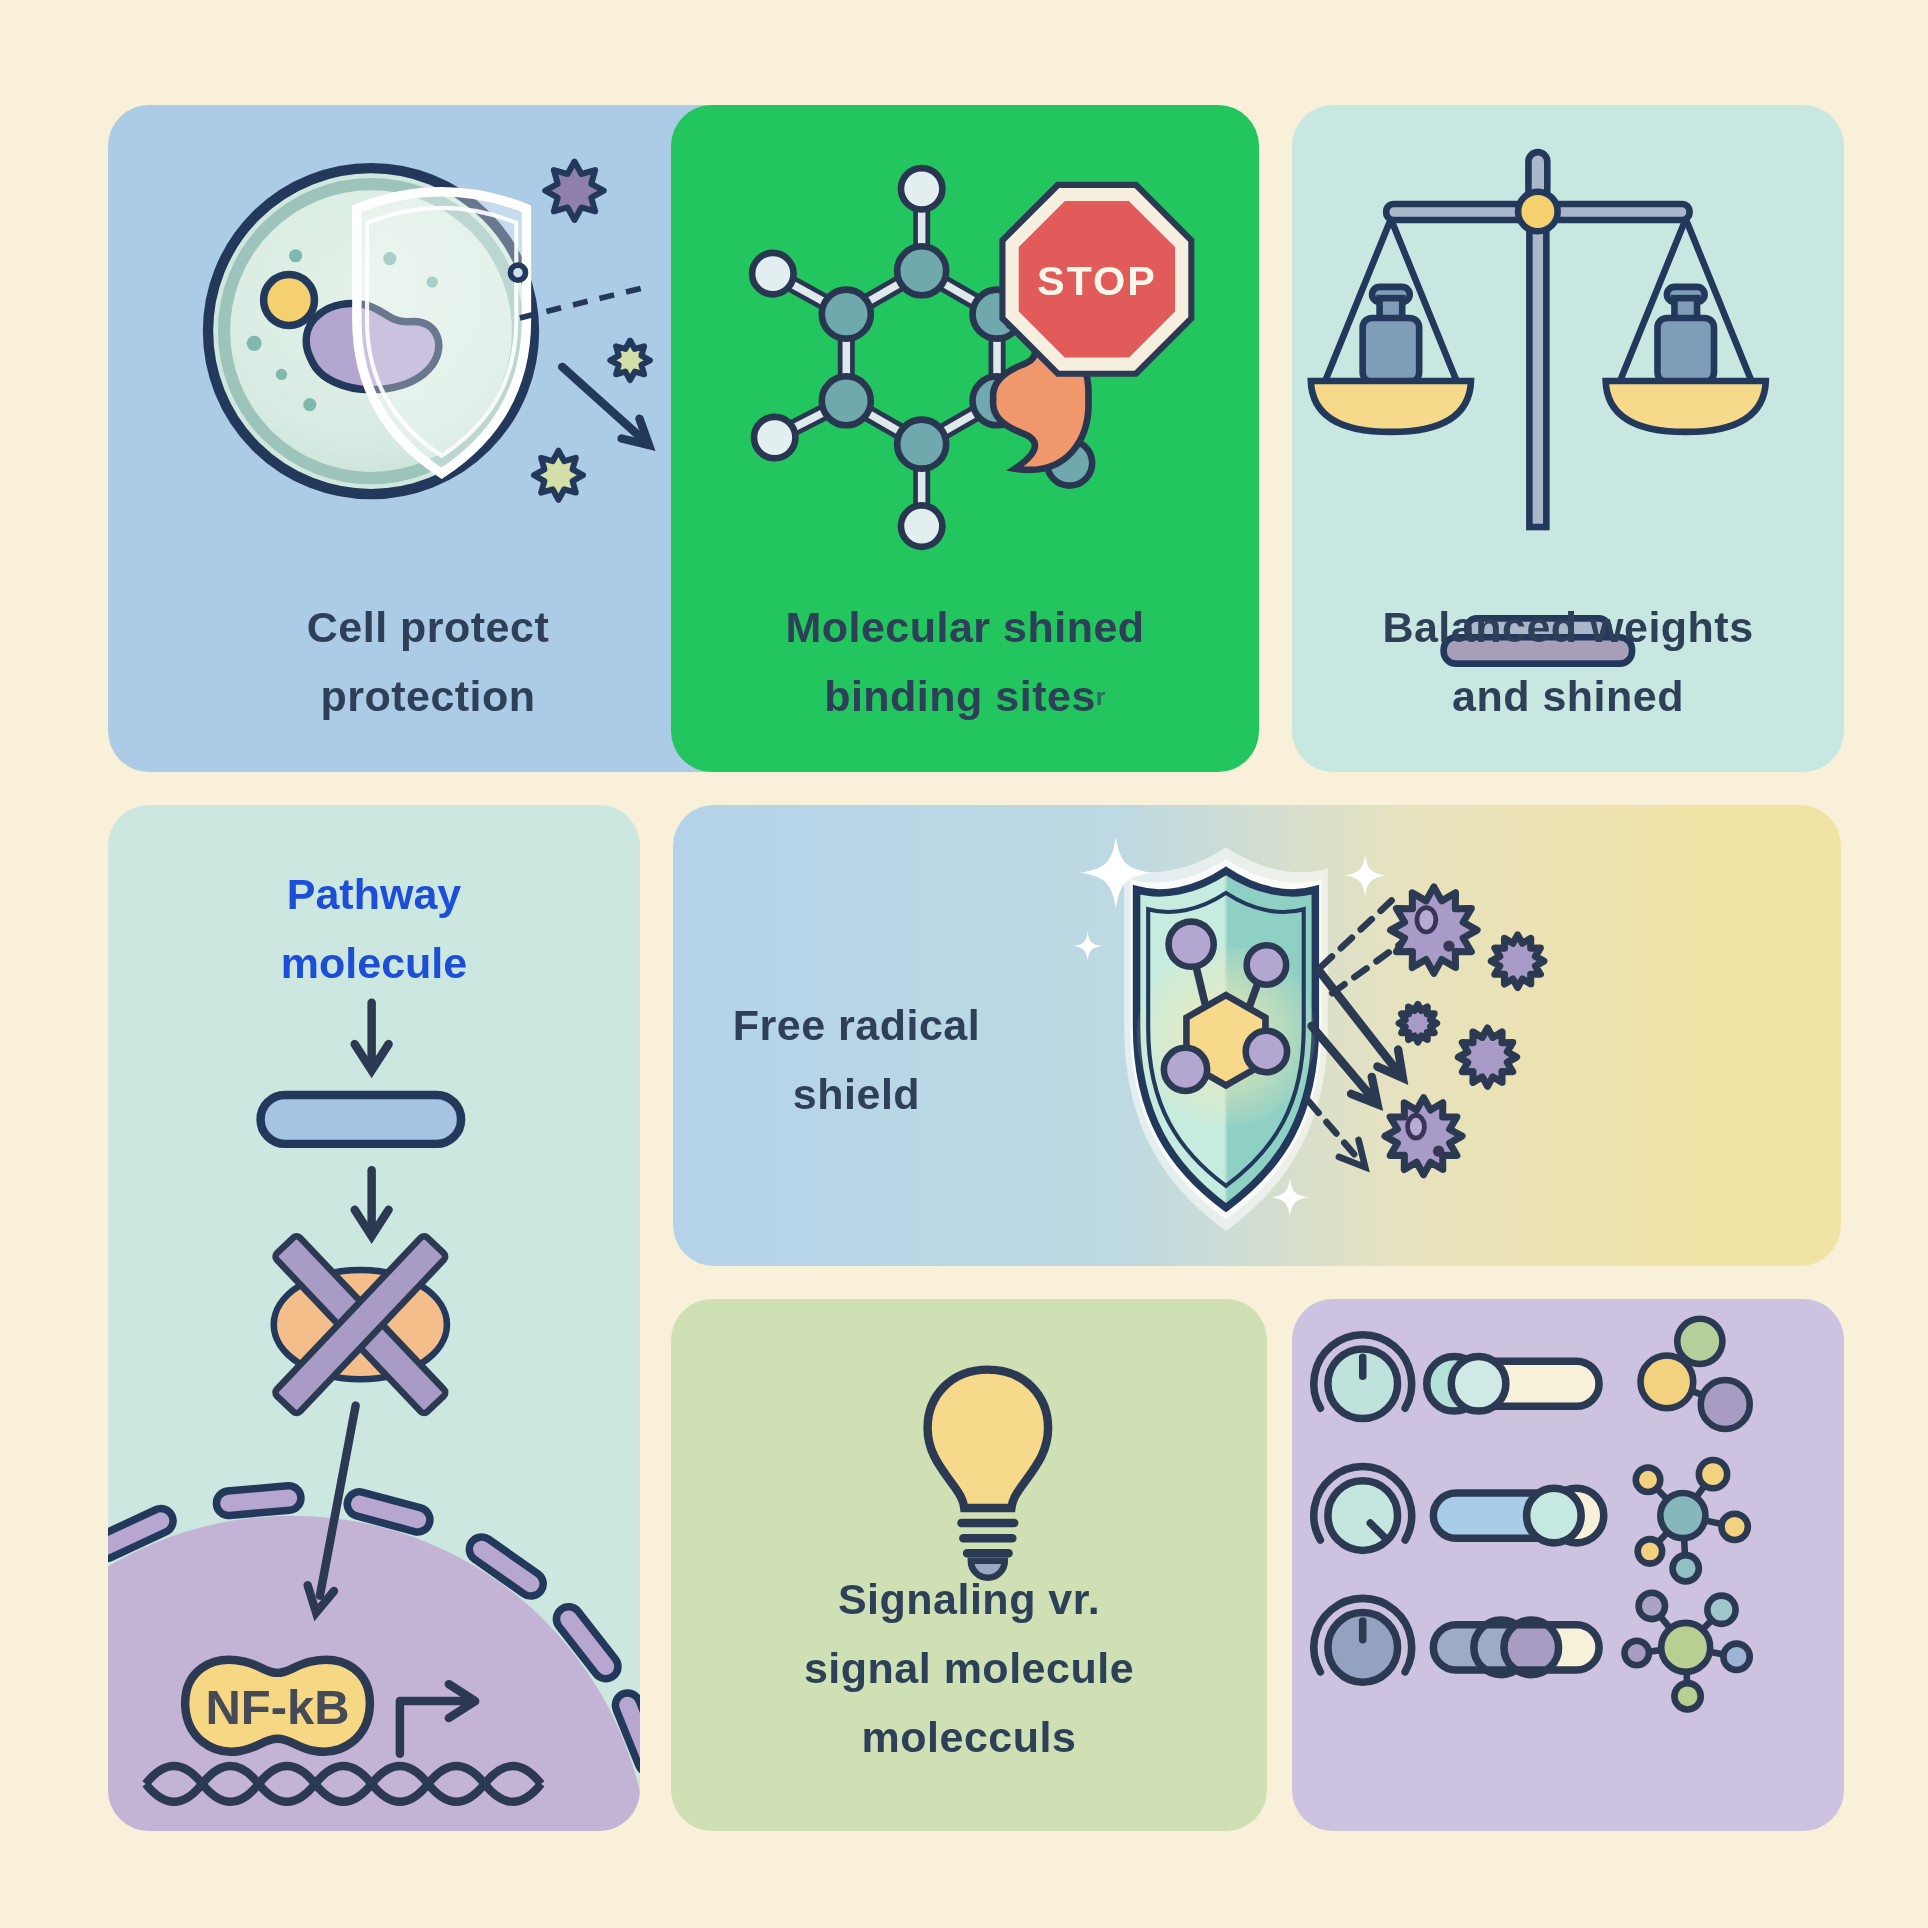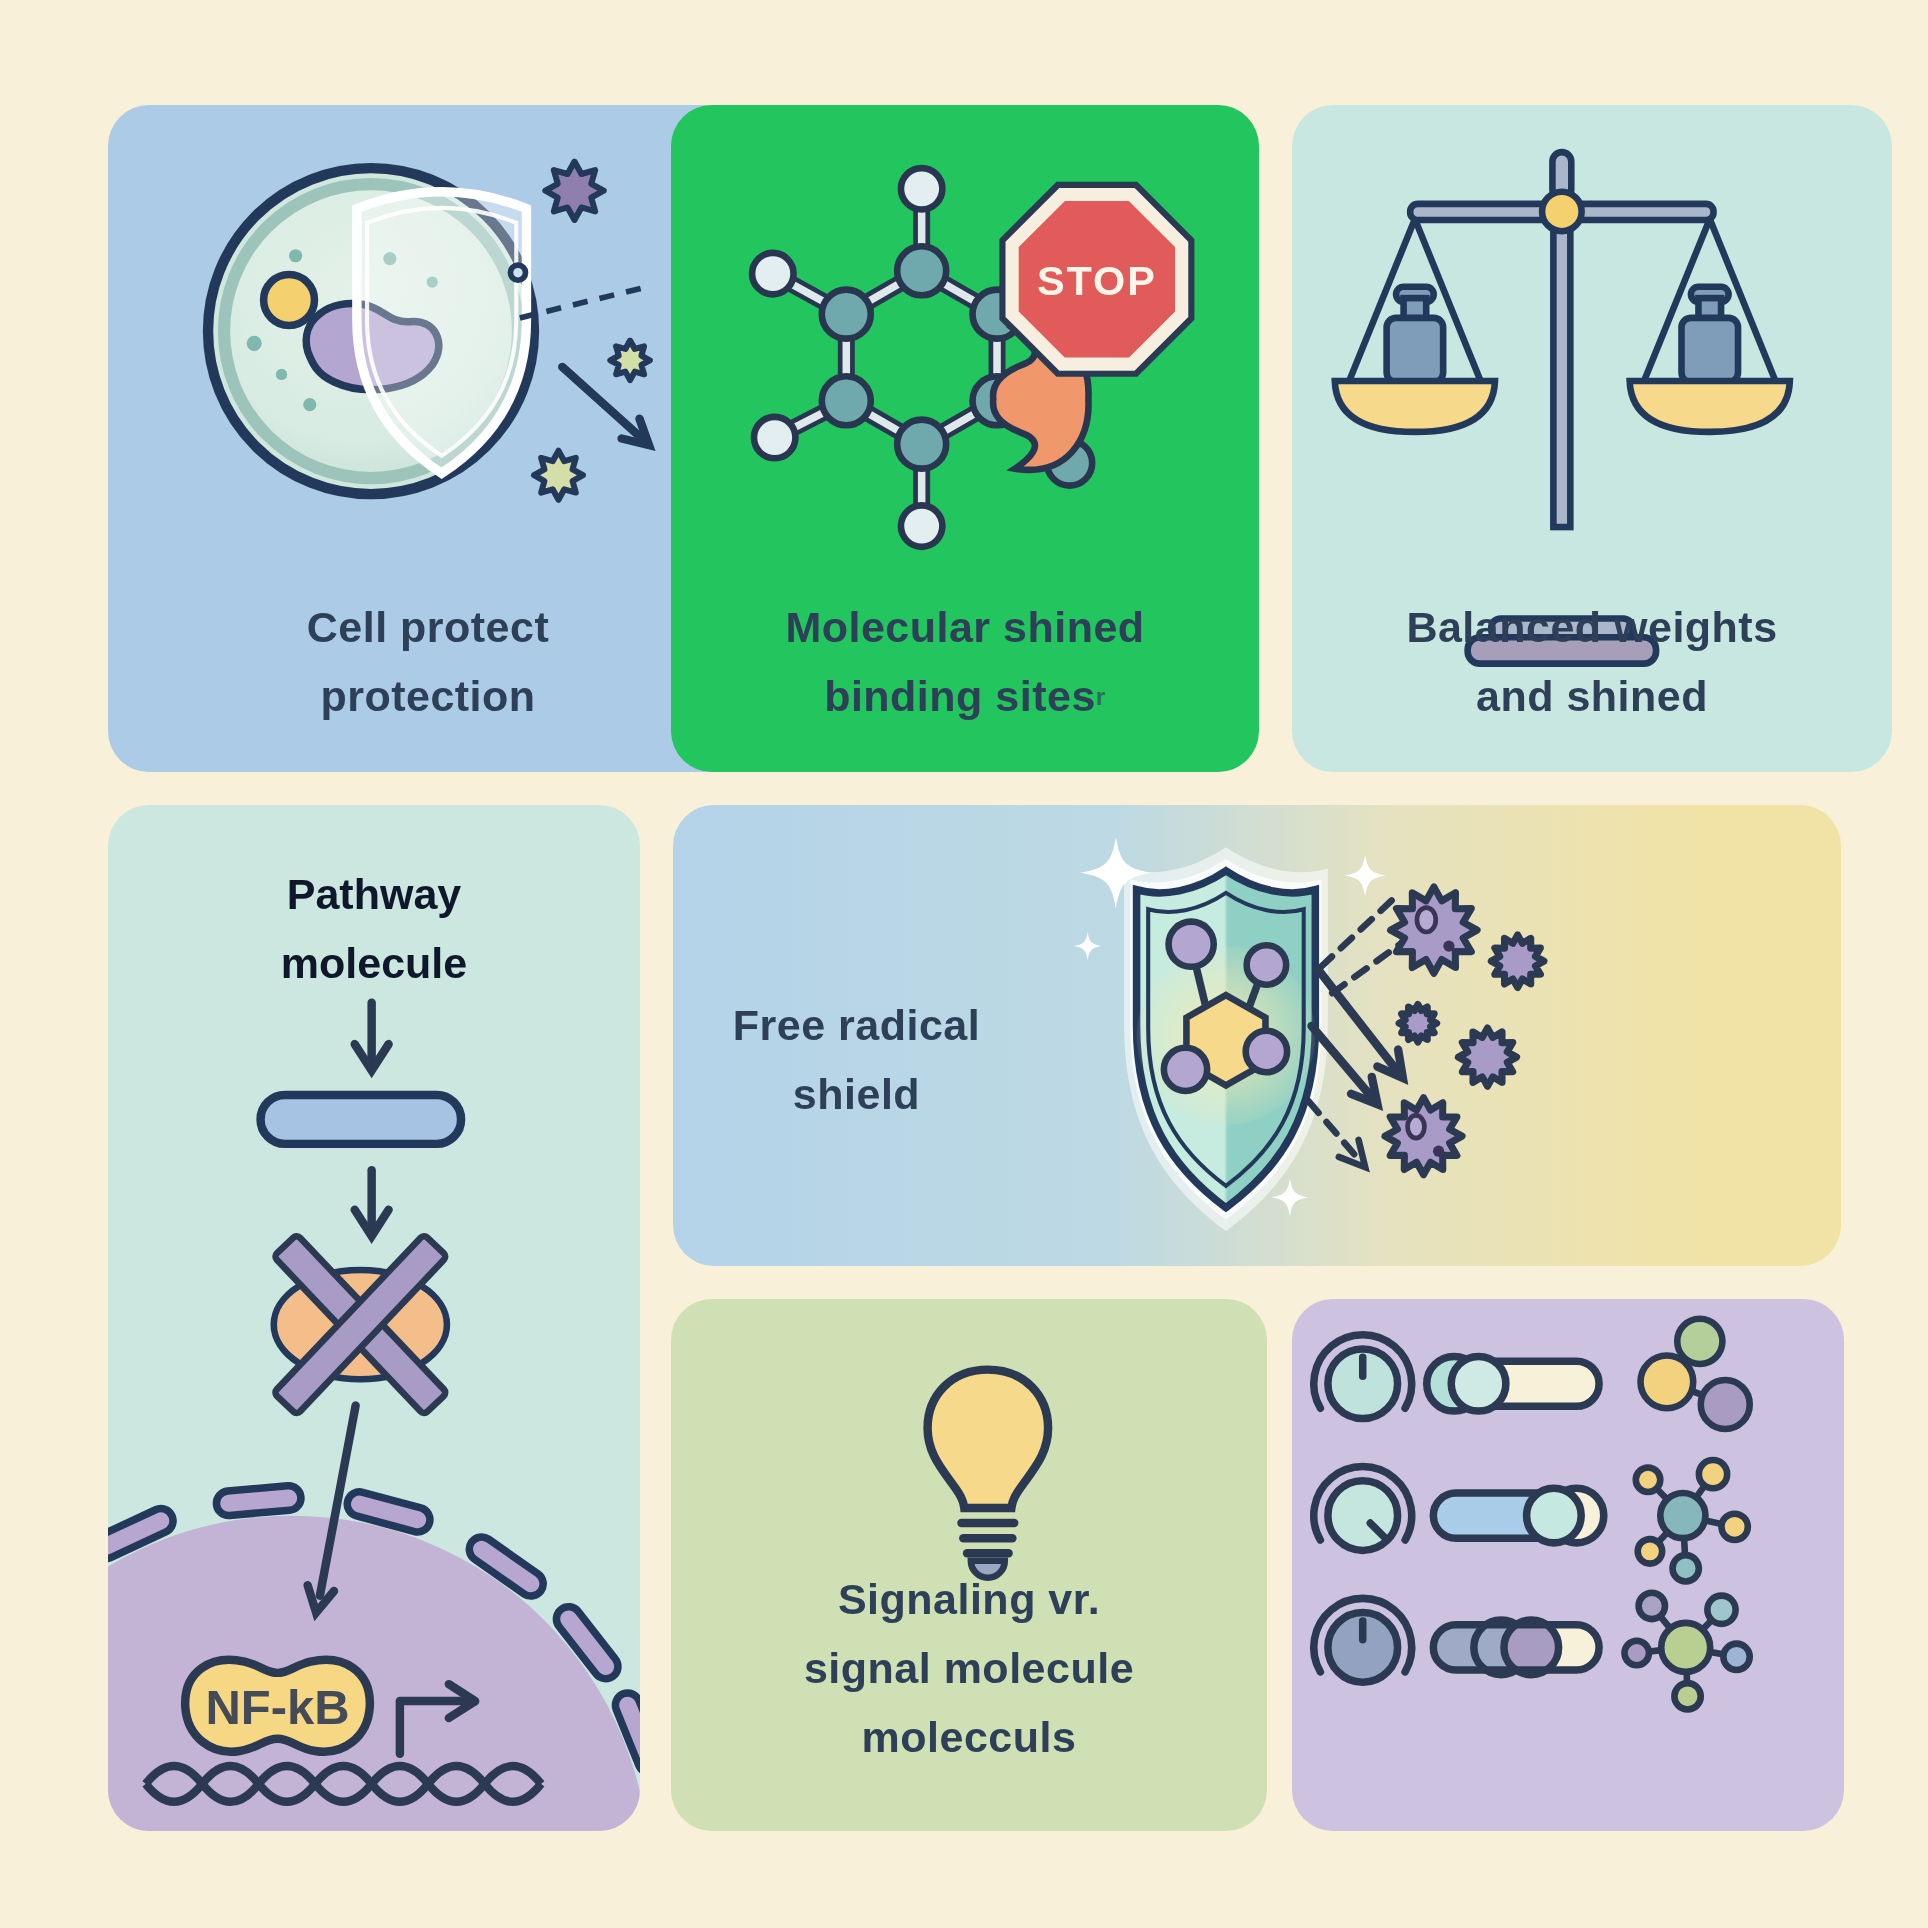--- a/index.html
+++ b/index.html
@@ -6,29 +6,29 @@
   #stage{position:relative;width:1928px;height:1928px;background:#f8f0d9;overflow:hidden;
          font-family:"Liberation Sans",sans-serif;}
   .panel{position:absolute;border-radius:41px;overflow:hidden;}
   .art{position:absolute;left:0;top:0;width:100%;height:100%;display:block;}
   .caption{position:absolute;left:0;width:100%;text-align:center;font-weight:700;
            font-size:43px;line-height:69px;color:#2e4057;letter-spacing:0.5px;}
   .caption span{display:block;}
   .artifact{display:inline !important;font-size:24.5px;opacity:.65;vertical-align:5.6px;}
   #p1{left:108px;top:105px;width:640px;height:667px;background:#abcbe6;}
   #p2{left:671px;top:105px;width:588px;height:667px;background:#22c55e;}
-  #p3{left:1292px;top:105px;width:600px;height:667px;background:#c9e7e1;}
+  #p3{left:1292px;top:105px;width:552px;height:667px;background:#c9e7e1;}
   #p4{left:108px;top:805px;width:532px;height:1026px;background:#cbe7e0;}
   #p5{left:673px;top:805px;width:1168px;height:461px;
       background:linear-gradient(90deg,#b4d3e9 0%,#bdd9e3 38%,#e6e2bf 62%,#f1e3a6 88%);}
   #p6{left:671px;top:1299px;width:588px;height:532px;background:#cfe0b4;padding-left:8px;}
   #p7{left:1292px;top:1299px;width:552px;height:532px;background:#cdc2df;}
   #p5 .caption{width:367px;left:0;top:186px;}
   .title{position:absolute;left:0;width:100%;text-align:center;font-weight:700;
-         font-size:43px;line-height:69px;color:#0f172a;}
+         font-size:43px;line-height:69px;color:#1d4ed8;}
 </style>
 </head>
 <body>
 
 <svg width="0" height="0" style="position:absolute" aria-hidden="true">
   <defs>
     <polygon id="star8" vector-effect="non-scaling-stroke" stroke-linejoin="round" points="1,0 .573,.237 .707,.707 .237,.573 0,1 -.237,.573 -.707,.707 -.573,.237 -1,0 -.573,-.237 -.707,-.707 -.237,-.573 0,-1 .237,-.573 .707,-.707 .573,-.237"></polygon>
     <polygon id="spiky12" vector-effect="non-scaling-stroke" stroke-linejoin="round" points="1,0 .676,.181 .866,.5 .495,.495 .5,.866 .181,.676 0,1 -.181,.676 -.5,.866 -.495,.495 -.866,.5 -.676,.181 -1,0 -.676,-.181 -.866,-.5 -.495,-.495 -.5,-.866 -.181,-.676 0,-1 .181,-.676 .5,-.866 .495,-.495 .866,-.5 .676,-.181"></polygon>
     <path id="sparkle4" d="M 0 -1 C .12 -.28 .28 -.12 1 0 C .28 .12 .12 .28 0 1 C -.12 .28 -.28 .12 -1 0 C -.28 -.12 -.12 -.28 0 -1 Z"></path>
   </defs>

